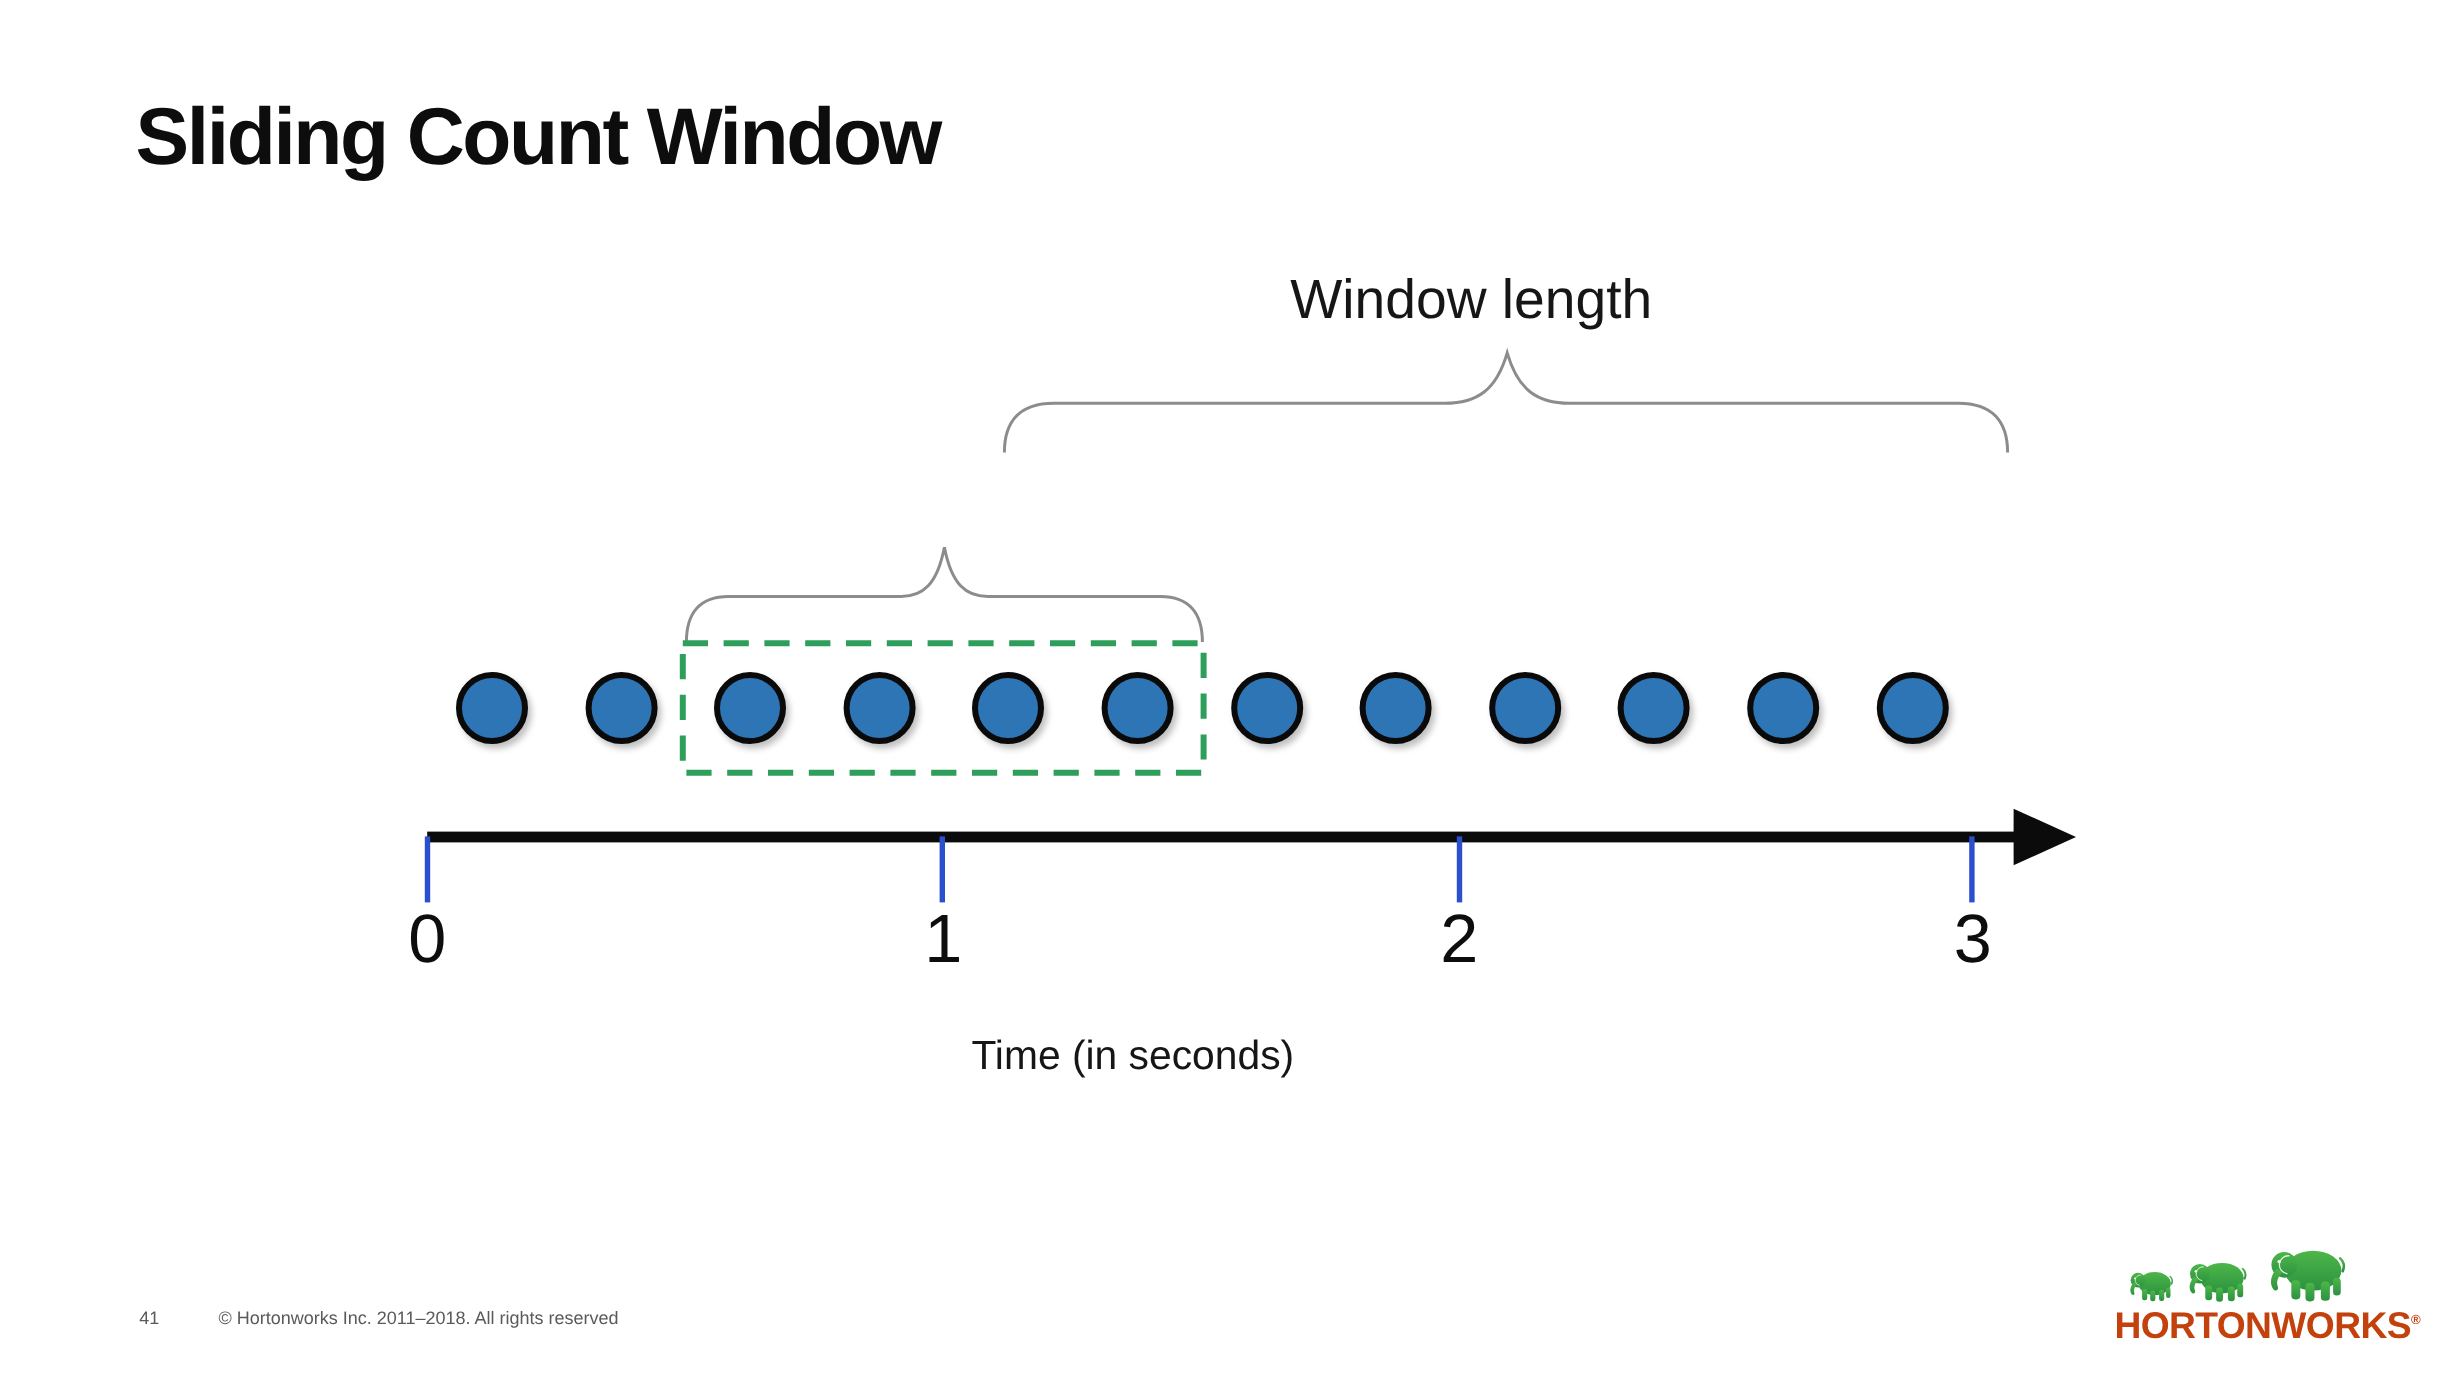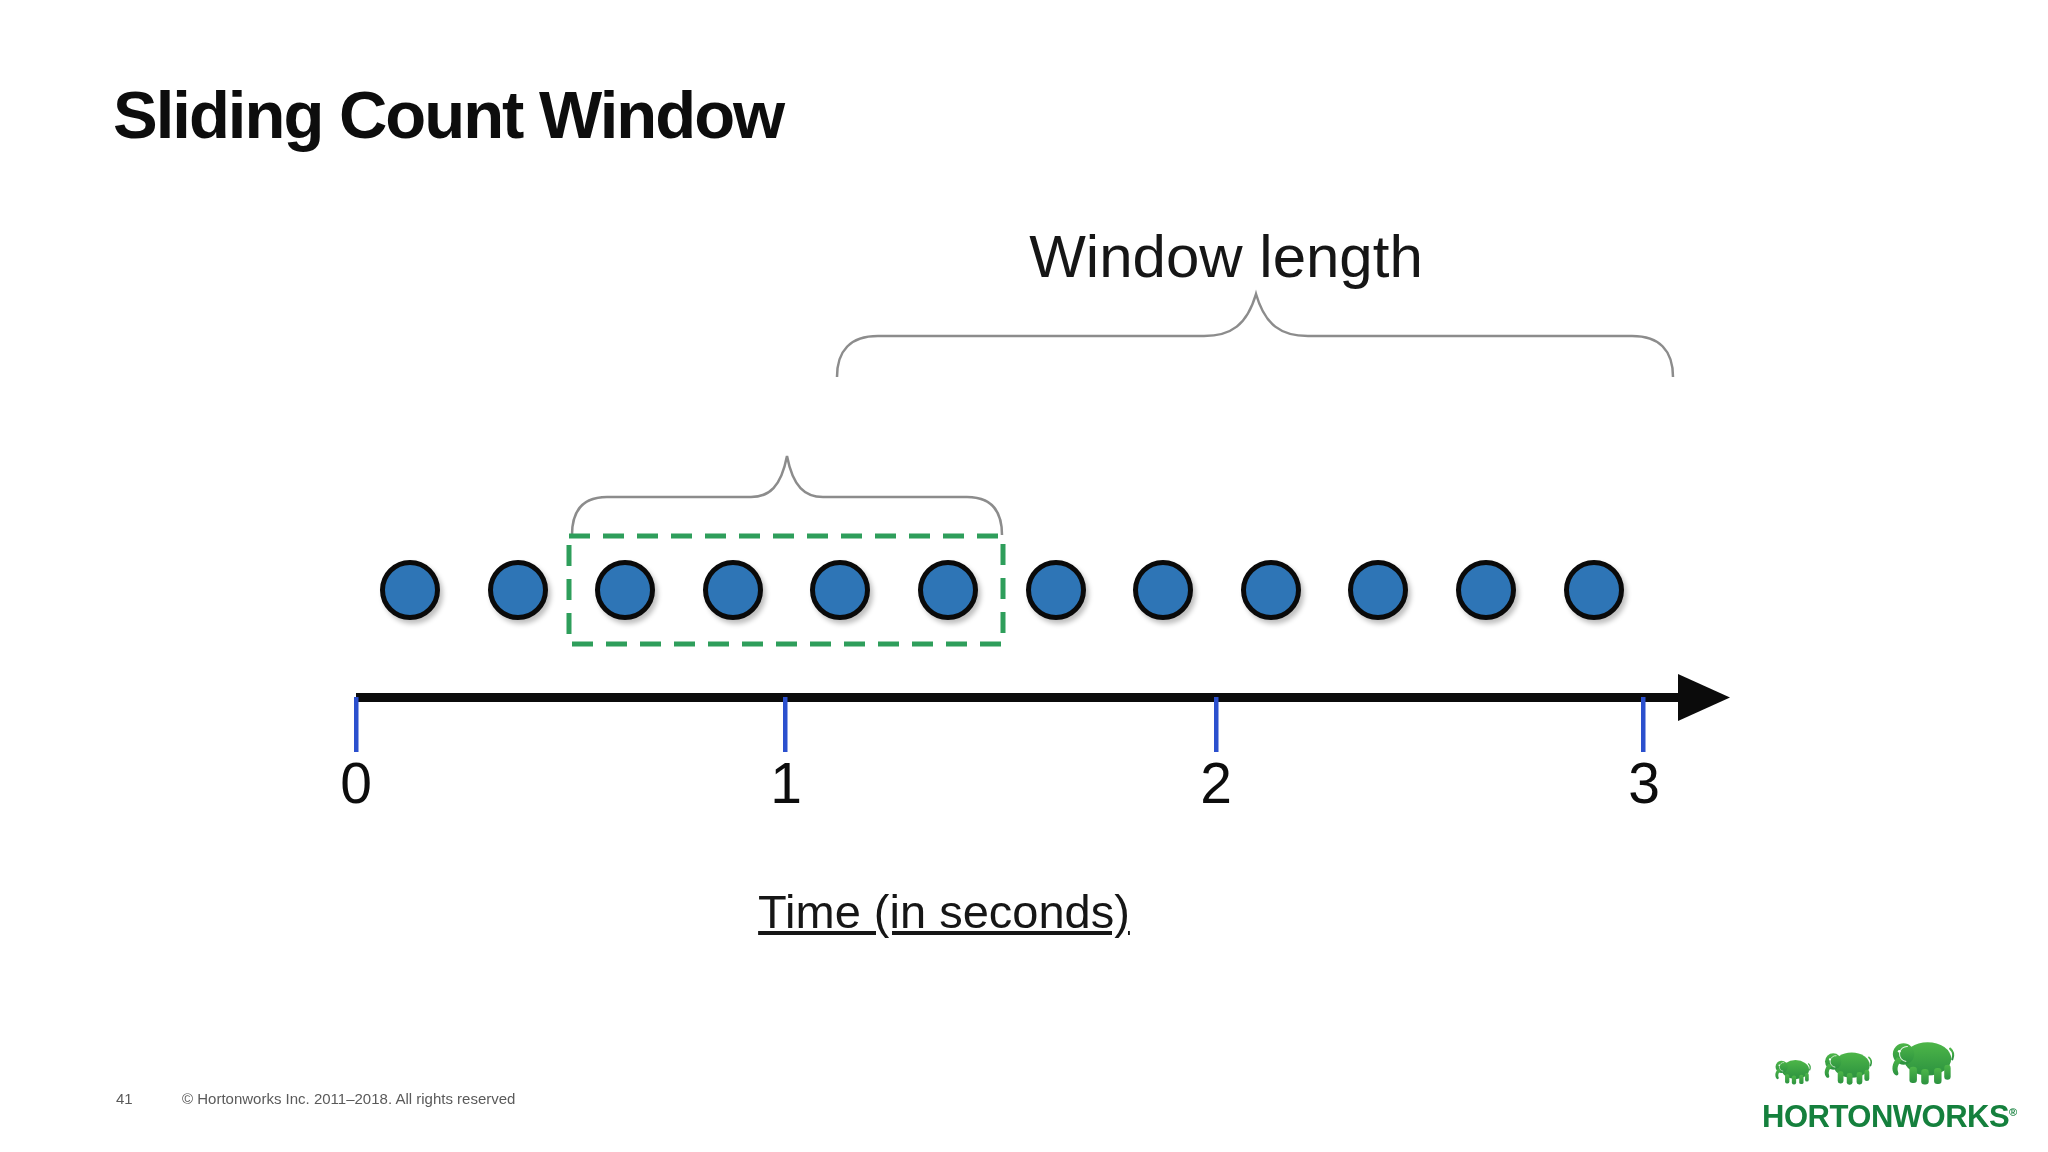--- a/index.html
+++ b/index.html
@@ -12,25 +12,25 @@
     color:#111;
     border-radius:18px;
   }
   .title{
     position:absolute;left:113px;top:76px;
     font-size:67px;font-weight:bold;letter-spacing:-2px;
     color:#0d0d0d;white-space:nowrap;
   }
   .diagram-label{
     position:absolute;transform:translateX(-50%);
-    font-size:60px;color:#161616;white-space:nowrap;
+    font-size:46px;color:#161616;white-space:nowrap;
   }
   .label-window-length{left:1226px;top:222px;}
   .label-sliding-interval{left:801px;top:396px;}
-  .label-time-axis{left:944px;top:884px;font-size:47px;text-decoration:underline;}
+  .label-time-axis{left:944px;top:861px;font-size:34px;}
   .overlay{position:absolute;left:0;top:0;pointer-events:none;}
   .dot{
     position:absolute;width:50px;height:50px;border-radius:50%;
     background:var(--dot_fill,#2E75B6);
     border:5px solid var(--dot_stroke,#0a0a0a);
     box-shadow:3px 4px 5px rgba(0,0,0,0.25);
     box-sizing:content-box;
   }
   .tick-label{
     position:absolute;transform:translateX(-50%);
@@ -38,21 +38,21 @@
   }
   .footer-text{
     position:absolute;top:1090px;font-size:15px;color:#5a5a5a;white-space:nowrap;
   }
   .page-number{left:116px;}
   .copyright{left:182px;}
   .logo{position:absolute;left:1762px;top:1030px;width:232px;}
   .logo-elephants{display:block;margin-left:12px;}
   .logo-text{
     font-size:31px;font-weight:bold;letter-spacing:-0.5px;
-    color:#15803d;white-space:nowrap;line-height:1;margin-top:16px;
+    color:#c2410c;white-space:nowrap;line-height:1;margin-top:4px;
   }
   .logo-text .reg{font-size:11px;vertical-align:super;}
 </style>
 </head>
 <body>
 
 <div class="slide">
 
   <div class="title">Sliding Count Window</div>
 

